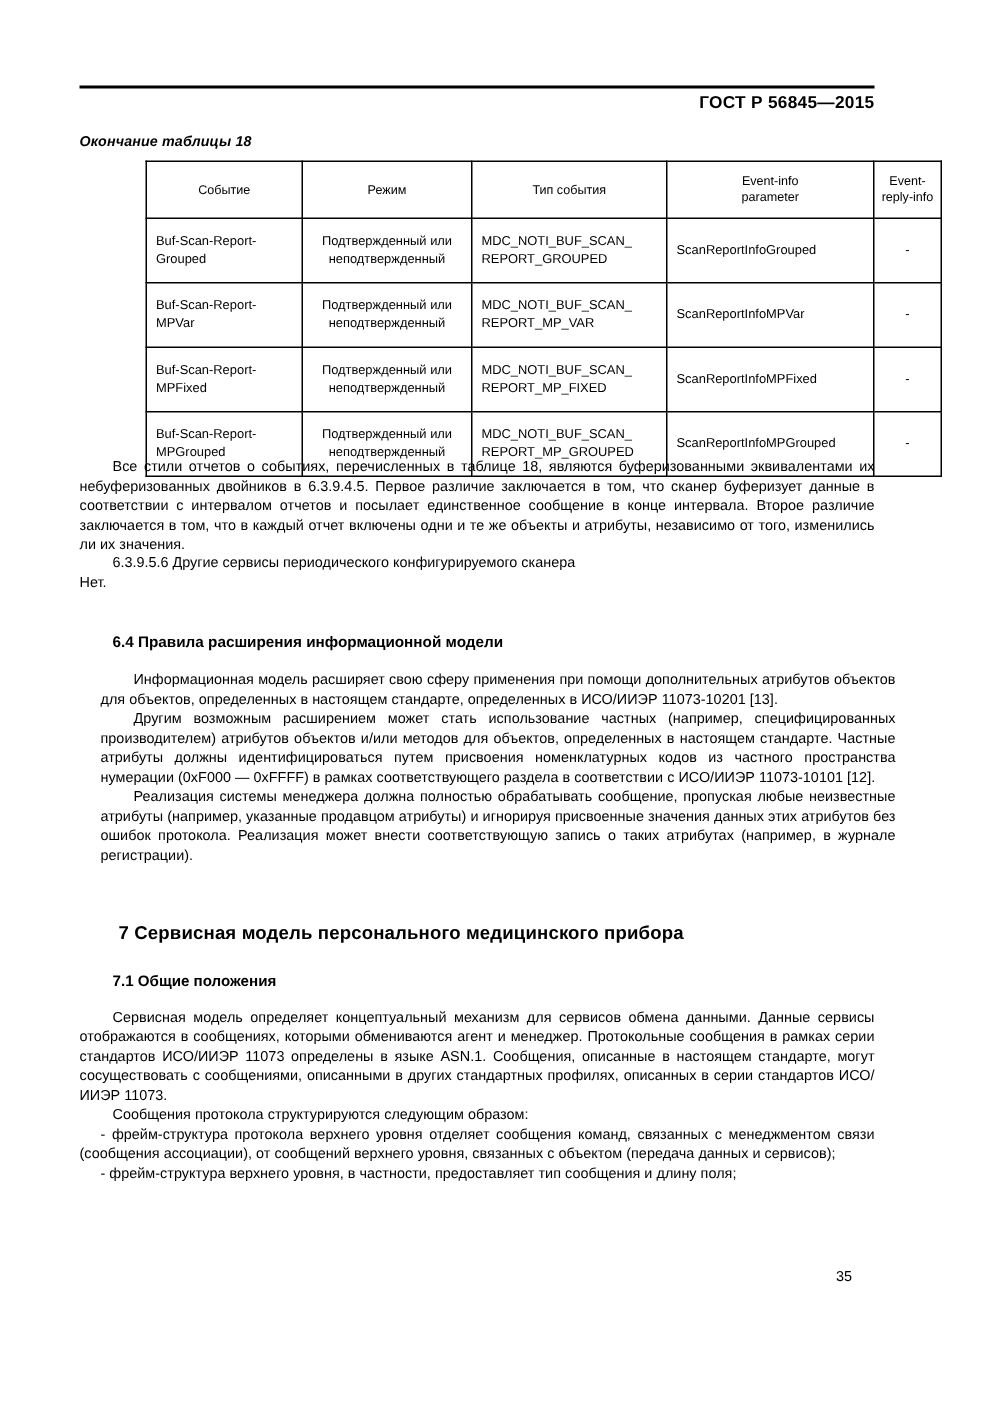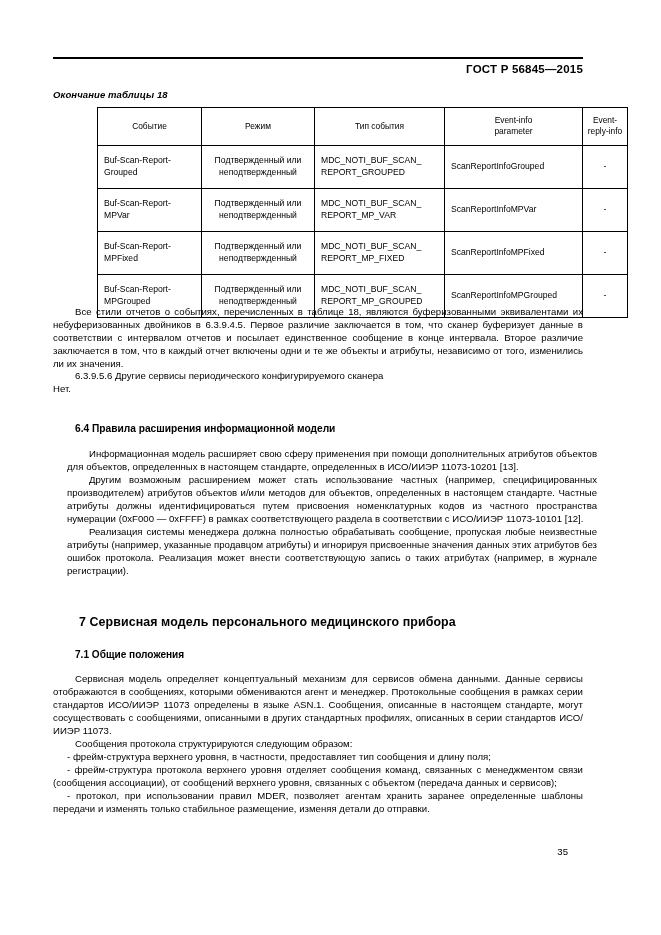--- a/index.html
+++ b/index.html
@@ -292,20 +292,19 @@
     <h1 class="head-major">7  Сервисная модель персонального медицинского прибора</h1>
   </div>
 
   <div class="body-block" style="top:648px;">
     <h2 class="head-sub">7.1  Общие положения</h2>
   </div>
 
   <div class="body-block" style="top:672px;">
     <p class="para">Сервисная модель определяет концептуальный механизм для сервисов обмена данными. Данные сервисы отображаются в сообщениях, которыми обмениваются агент и менеджер. Протокольные сообщения в рамках серии стандартов ИСО/ИИЭР 11073 определены в языке ASN.1. Сообщения, описанные в настоящем стандарте, могут сосуществовать с сообщениями, описанными в других стандартных профилях, описанных в серии стандартов ИСО/ИИЭР 11073.</p>
     <p class="para">Сообщения протокола структурируются следующим образом:</p>
+    <p class="para small-indent">- фрейм-структура протокола верхнего уровня отделяет сообщения команд, связанных с менеджментом связи (сообщения ассоциации), от сообщений верхнего уровня, связанных с объектом (передача данных и сервисов);</p>
     <p class="para small-indent justifyoff">- фрейм-структура верхнего уровня, в частности, предоставляет тип сообщения и длину поля;</p>
-    <p class="para small-indent">- фрейм-структура протокола верхнего уровня отделяет сообщения команд, связанных с менеджментом связи (сообщения ассоциации), от сообщений верхнего уровня, связанных с объектом (передача данных и сервисов);</p>
-    <p class="para small-indent">- протокол, при использовании правил MDER, позволяет агентам хранить заранее определенные шаблоны передачи и изменять только стабильное размещение, изменяя детали до отправки.</p>
   </div>
 
   <div class="page-number">35</div>
 
 </div>
 
 </body></html>

